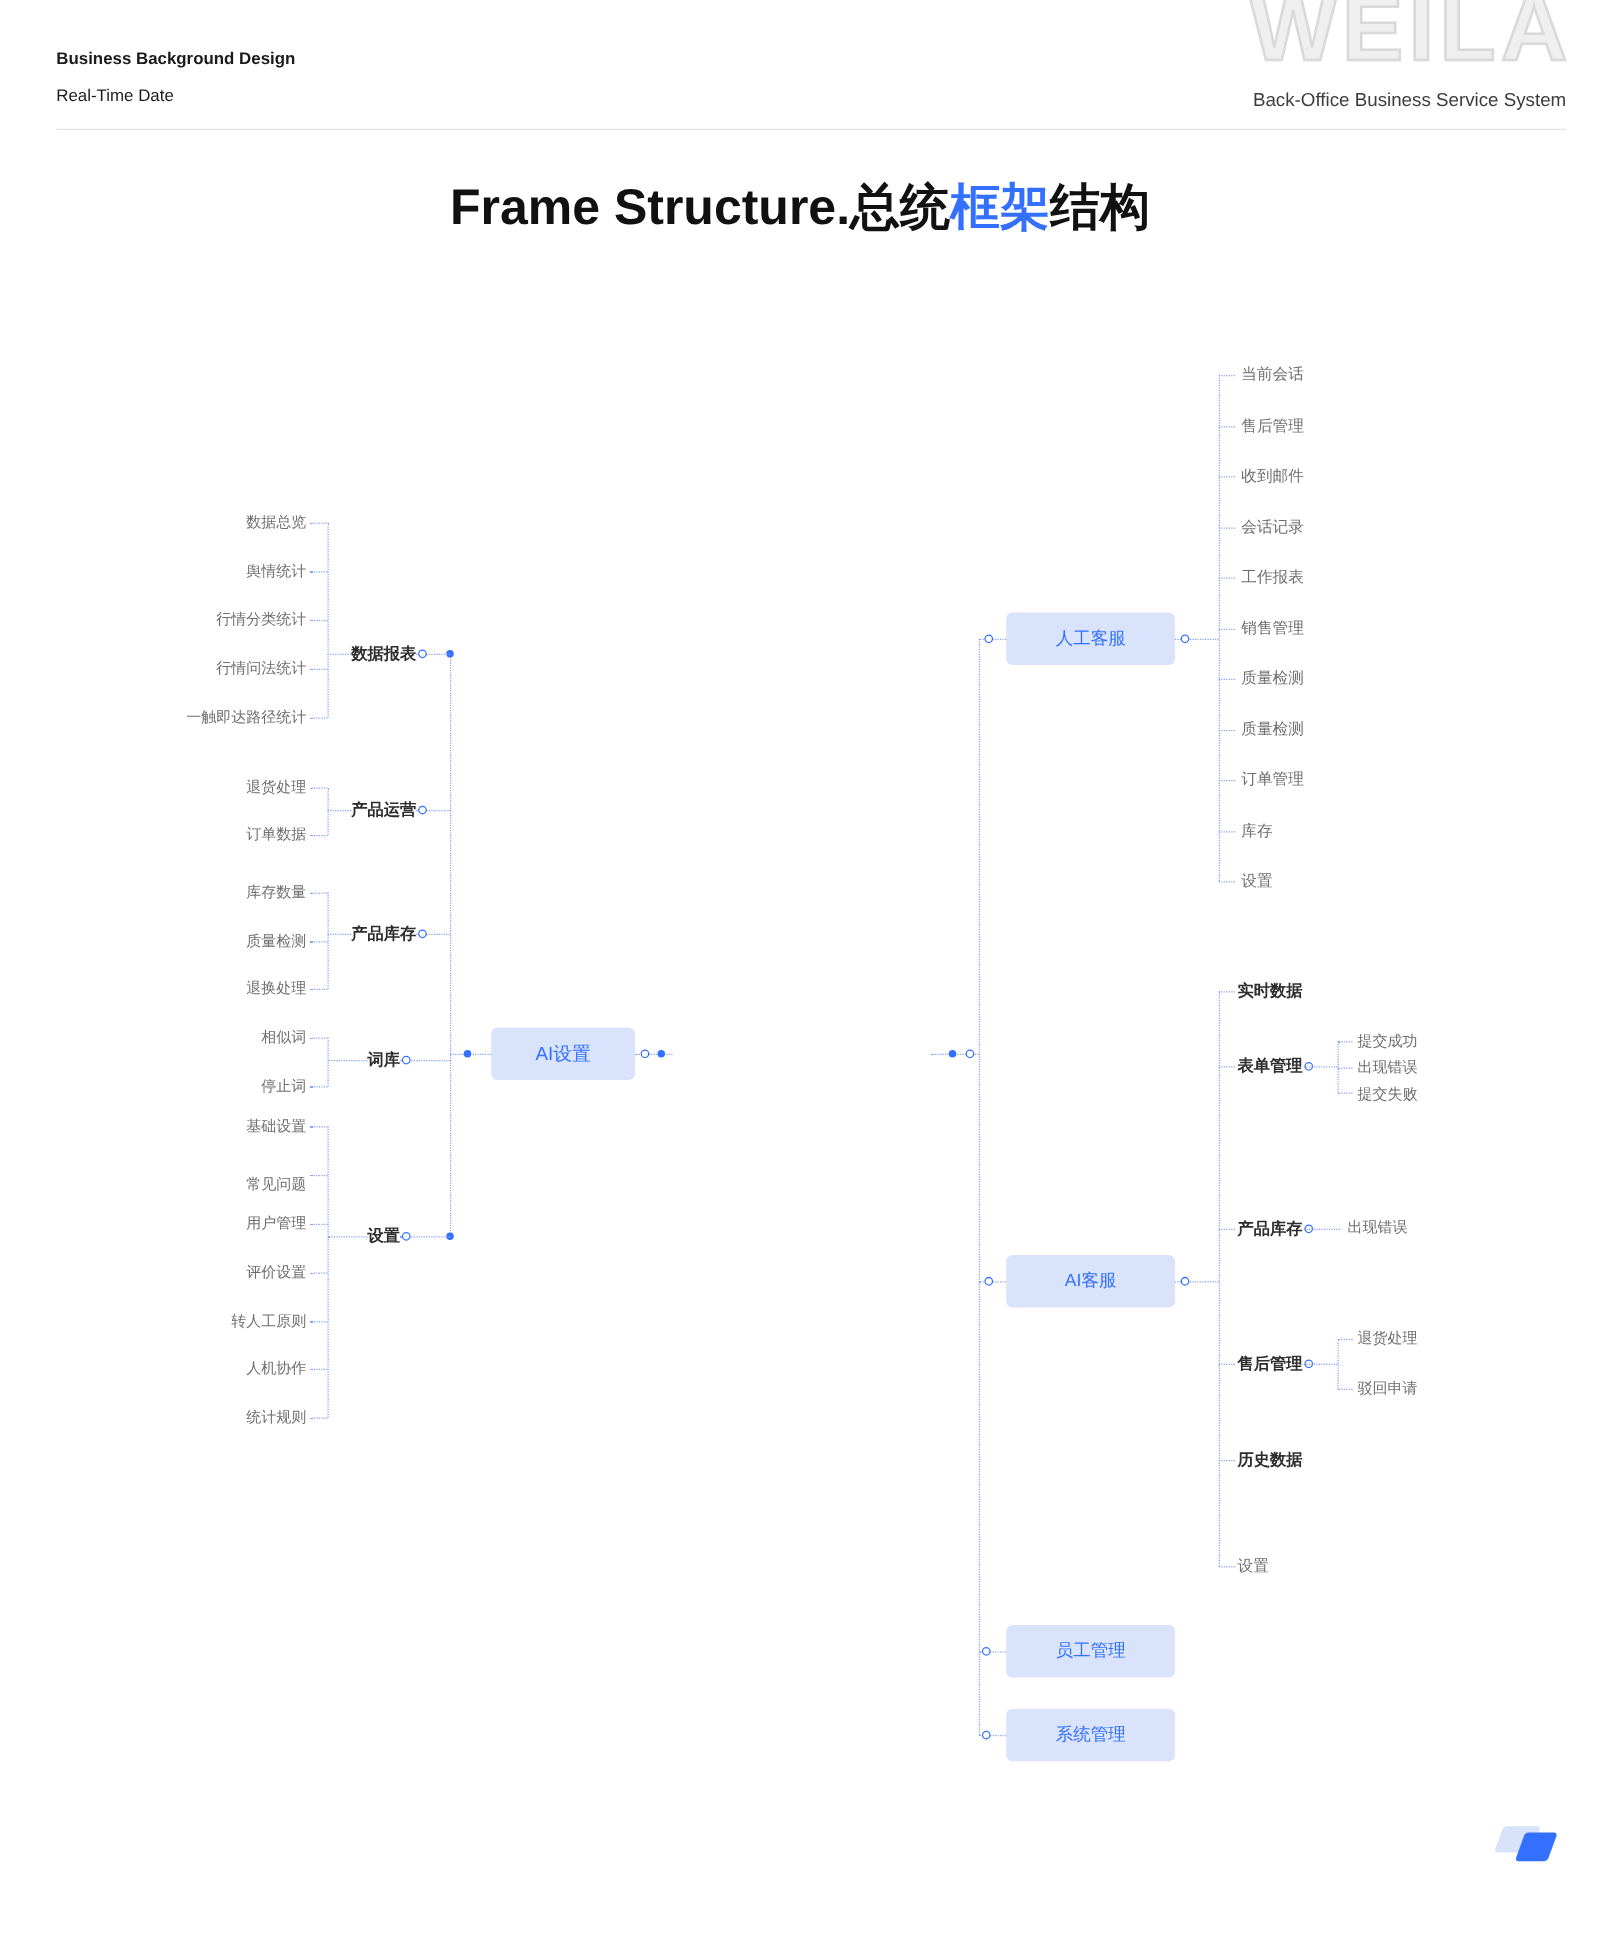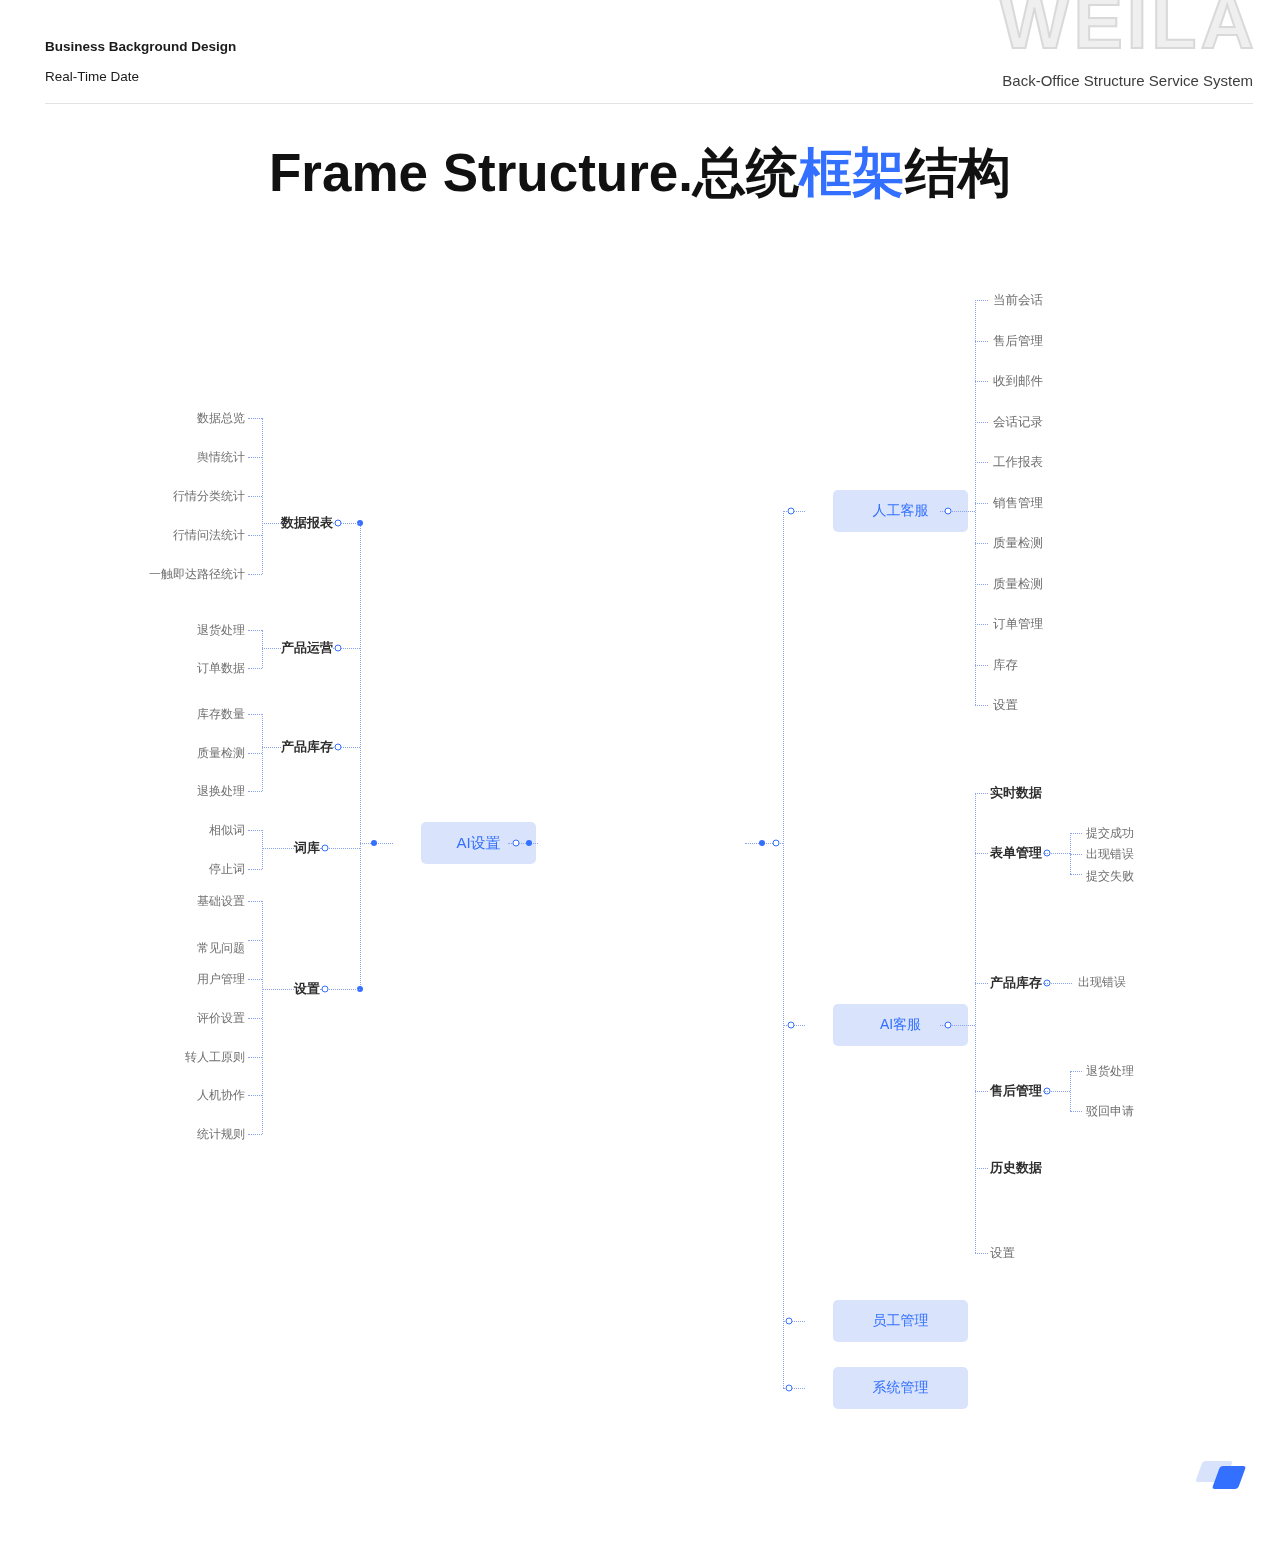--- a/index.html
+++ b/index.html
@@ -10,25 +10,25 @@
 
   
   .cap1 { left:45px; top:39px; font-size:13.5px; font-weight:700; color:#1b1b1b; }
   .cap2 { left:45px; top:69px; font-size:13.5px; color:#1b1b1b; }
   .brand { right:22px; top:-14px; font-size:74px; font-weight:700; letter-spacing:4px;
            color:#efefef; -webkit-text-stroke:2px #d9d9d9; line-height:1; }
   .brand-sub { right:27px; top:72px; font-size:15px; color:#3d3d3d; }
   .divider { left:45px; top:103px; width:1208px; border-top:1px solid #e3e3e3; }
 
   
-  .title { left:0; right:0; top:138px; text-align:center; font-size:53px; font-weight:600; color:#111; }
+  .title { left:0; right:0; top:138px; text-align:center; font-size:40px; font-weight:600; color:#111; }
   .title .hl { color:#3370ff; }
 
   
-  .node { display:flex; align-items:center; justify-content:center; border-radius:5px; white-space:nowrap;margin-left:28px; }
+  .node { display:flex; align-items:center; justify-content:center; border-radius:5px; white-space:nowrap; }
   .root-node { left:538px; top:813px; width:207px; height:61px; background:#3370ff; color:#fff;
                font-size:20px; font-weight:700; letter-spacing:2px; border-radius:6px; }
   .mid-node { background:#d9e3fc; color:#3370ff; font-size:15px; }
   .ai-set  { left:393px; top:822px; width:115px; height:42px; }
   .branch  { left:805px; width:135px; height:42px; font-size:14px; }
 
   
   .glabelL { left:307px; font-size:13px; font-weight:700; color:#2e2e2e; transform:translate(-50%,-50%); white-space:nowrap; }
   .leafL   { left:95px; width:150px; text-align:right; font-size:12px; color:#6f6f6f; transform:translateY(-50%); white-space:nowrap; }
   .leafR   { left:993px; font-size:12.5px; color:#6f6f6f; transform:translateY(-50%); white-space:nowrap; }
@@ -47,21 +47,21 @@
   .mark-blue  { left:1216px; top:1466px; width:26px; height:23px; background:#3370ff; transform:skewX(-20deg); border-radius:3px; }
 </style>
 </head>
 <body>
 
 <div class="page">
 
   <div class="abs cap1">Business Background Design</div>
   <div class="abs cap2">Real-Time Date</div>
   <div class="abs brand">WEILA</div>
-  <div class="abs brand-sub">Back-Office Structure Service System</div>
+  <div class="abs brand-sub">Back-Office Business Service System</div>
   <div class="abs divider"></div>
 
   <div class="abs title"><span>Frame Structure.总统</span><span class="hl">框架</span><span>结构</span></div>
 
   <div class="abs node mid-node ai-set">AI设置</div>
 
   <i class="abs hl-line" style="left:508px;top:843px;width:30px"></i>
   <i class="abs ring" style="left:516px;top:843px"></i>
   <i class="abs dot" style="left:529px;top:843px"></i>
 

